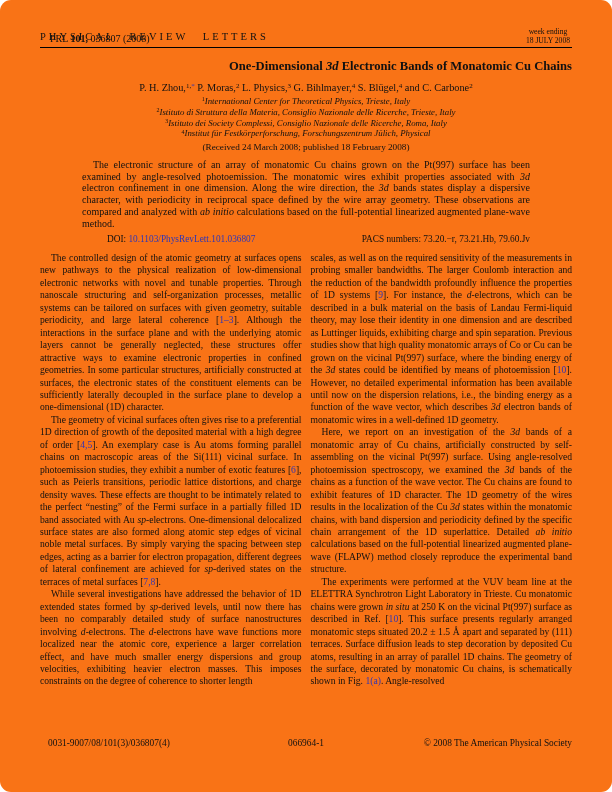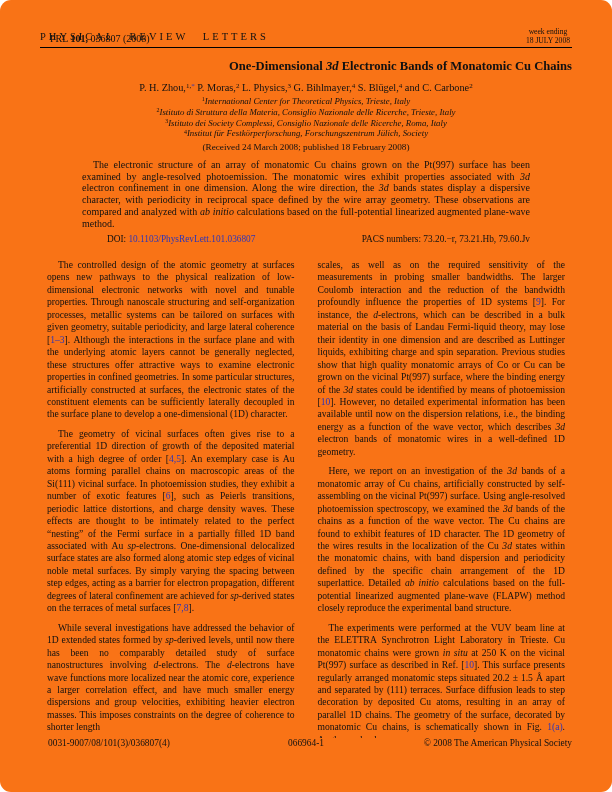--- a/index.html
+++ b/index.html
@@ -24,21 +24,21 @@
   
   .abstract { position: absolute; left: 82px; width: 448px; top: 159px; font-size: 10px; line-height: 11.7px; text-align: justify; text-indent: 11px; }
   .doi-line { position: absolute; left: 82px; width: 448px; top: 234px; font-size: 9.3px; display: flex; justify-content: space-between; gap: 21px; }
   .doi-line .doi { padding-left: 25px; }
   .link { color: var(--link); }
   a.link { text-decoration: none; cursor: pointer; }
 
   
   .columns { position: absolute; left: 40px; right: 40px; top: 252px; height: 486px; display: flex; gap: 9px; overflow: hidden; }
   .col { flex: 1 1 0; font-size: 9.6px; line-height: 12.45px; text-align: justify; }
-  .para { margin: 7px; }
+  .para { margin: 0; }
   .para.ind { text-indent: 11px; }
 
   
   .footer { position: absolute; left: 40px; right: 40px; top: 738px; font-size: 9.4px; }
   .footer .f-left { position: absolute; left: 8px; }
   .footer .f-center { position: absolute; left: 0; right: 0; text-align: center; }
   .footer .f-right { position: absolute; right: 0; }
 
   
   .b { font-weight: bold; }
@@ -62,21 +62,21 @@
   <div class="rule"></div>
 
   <h1 class="title"><span>One-Dimensional </span><span class="i">3d</span><span> Electronic Bands of Monatomic Cu Chains</span></h1>
 
   <div class="authors"><span>P. H. Zhou,</span><span class="sup">1,</span><span class="sup link">*</span><span> P. Moras,</span><span class="sup">2</span><span> L. Physics,</span><span class="sup">3</span><span> G. Bihlmayer,</span><span class="sup">4</span><span> S. Blügel,</span><span class="sup">4</span><span> and C. Carbone</span><span class="sup">2</span></div>
 
   <div class="affils">
     <div><span class="sup">1</span><span class="i">International Center for Theoretical Physics, Trieste, Italy</span></div>
     <div><span class="sup">2</span><span class="i">Istituto di Struttura della Materia, Consiglio Nazionale delle Ricerche, Trieste, Italy</span></div>
     <div><span class="sup">3</span><span class="i">Istituto dei Society Complessi, Consiglio Nazionale delle Ricerche, Roma, Italy</span></div>
-    <div><span class="sup">4</span><span class="i">Institut für Festkörperforschung, Forschungszentrum Jülich, Society</span></div>
+    <div><span class="sup">4</span><span class="i">Institut für Festkörperforschung, Forschungszentrum Jülich, Physical</span></div>
   </div>
 
   <div class="received">(Received 24 March 2008; published 18 February 2008)</div>
 
   <div class="abstract"><span>The electronic structure of an array of monatomic Cu chains grown on the Pt(997) surface has been examined by angle-resolved photoemission. The monatomic wires exhibit properties associated with </span><span class="i">3d</span><span> electron confinement in one dimension. Along the wire direction, the </span><span class="i">3d</span><span> bands states display a dispersive character, with periodicity in reciprocal space defined by the wire array geometry. These observations are compared and analyzed with </span><span class="i">ab initio</span><span> calculations based on the full-potential linearized augmented plane-wave method.</span></div>
 
   <div class="doi-line">
     <span class="doi"><span>DOI: </span><a class="link">10.1103/PhysRevLett.101.036807</a></span>
     <span class="pacs">PACS numbers: 73.20.−r, 73.21.Hb, 79.60.Jv</span>
   </div>

